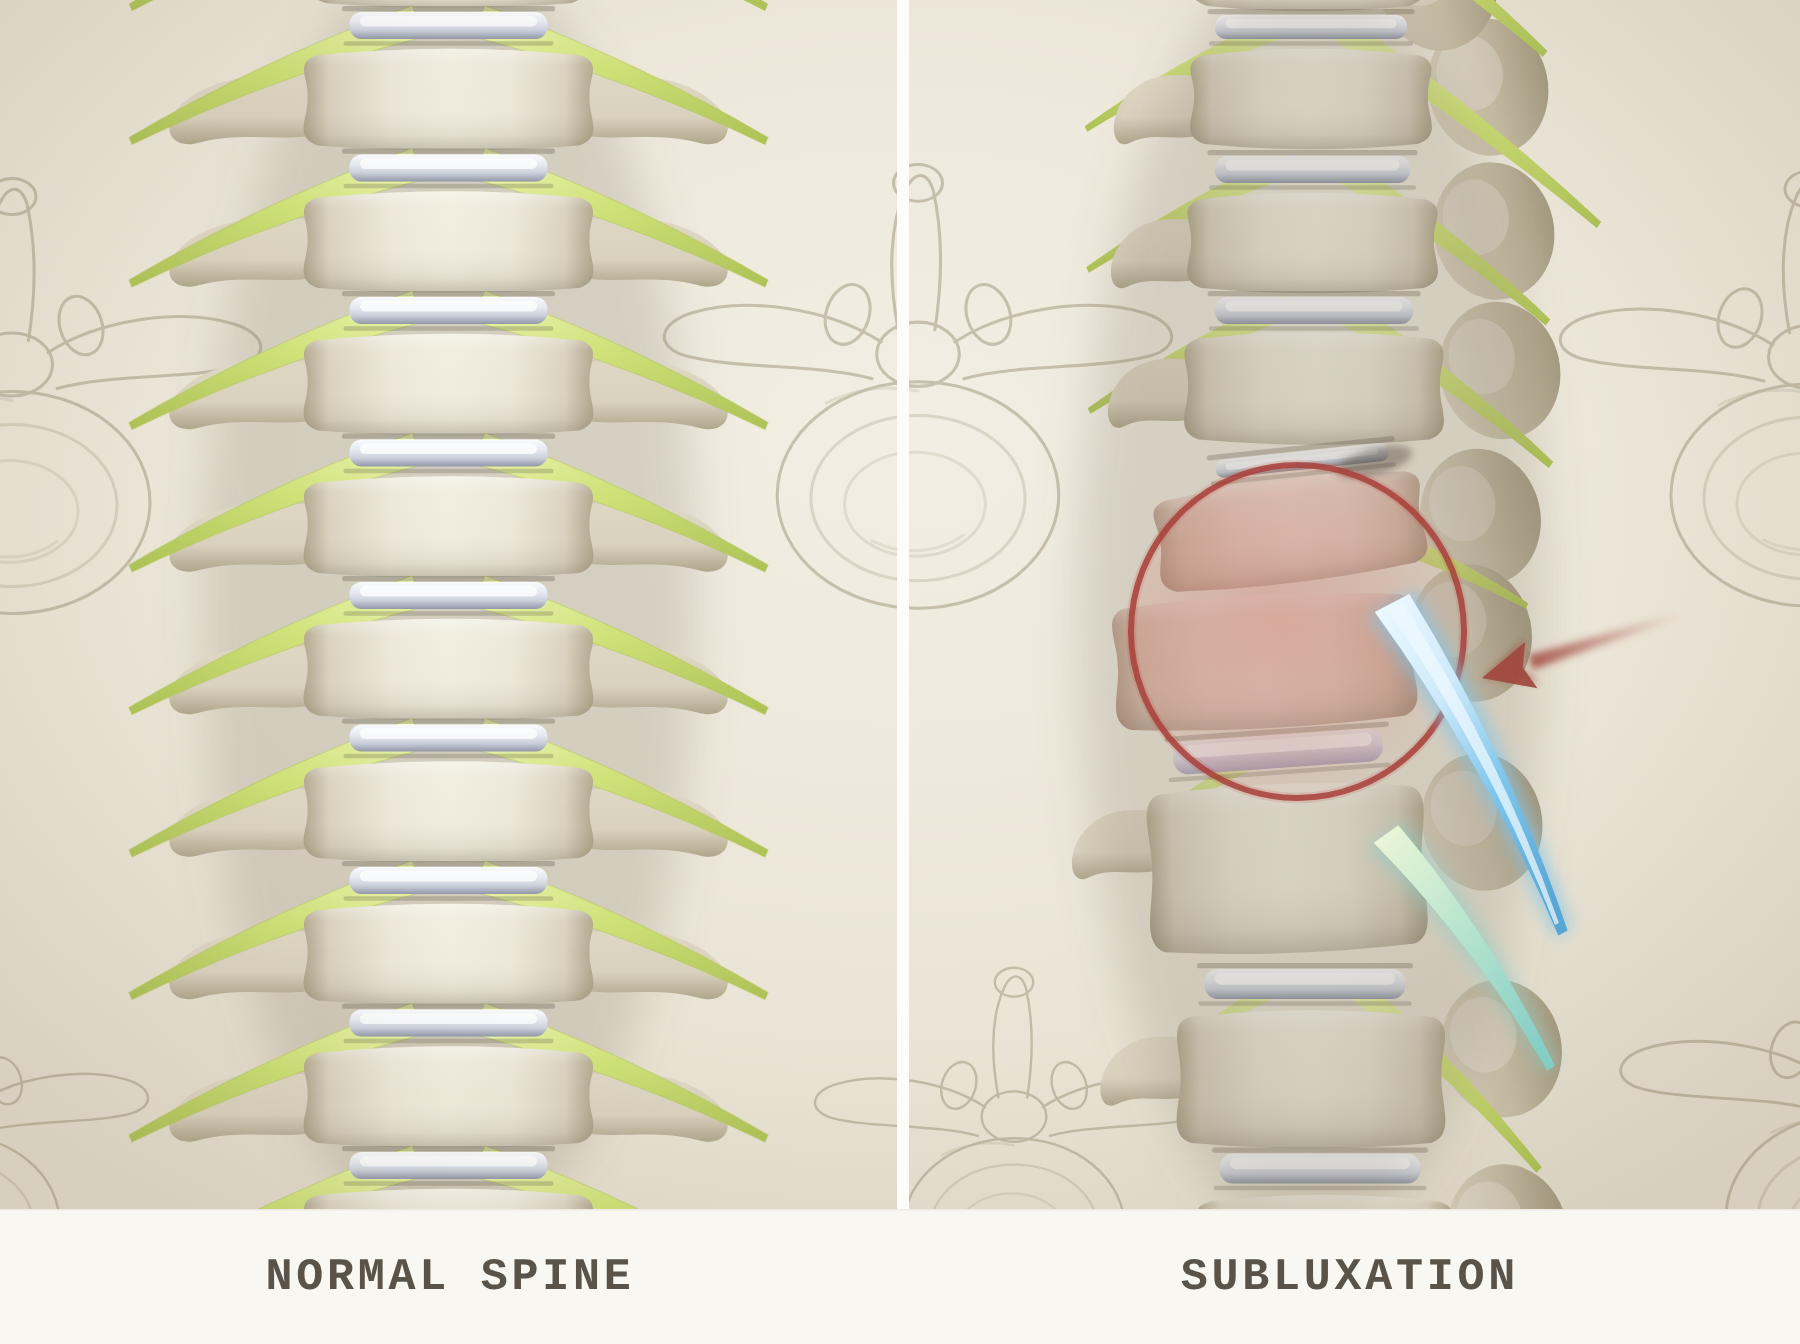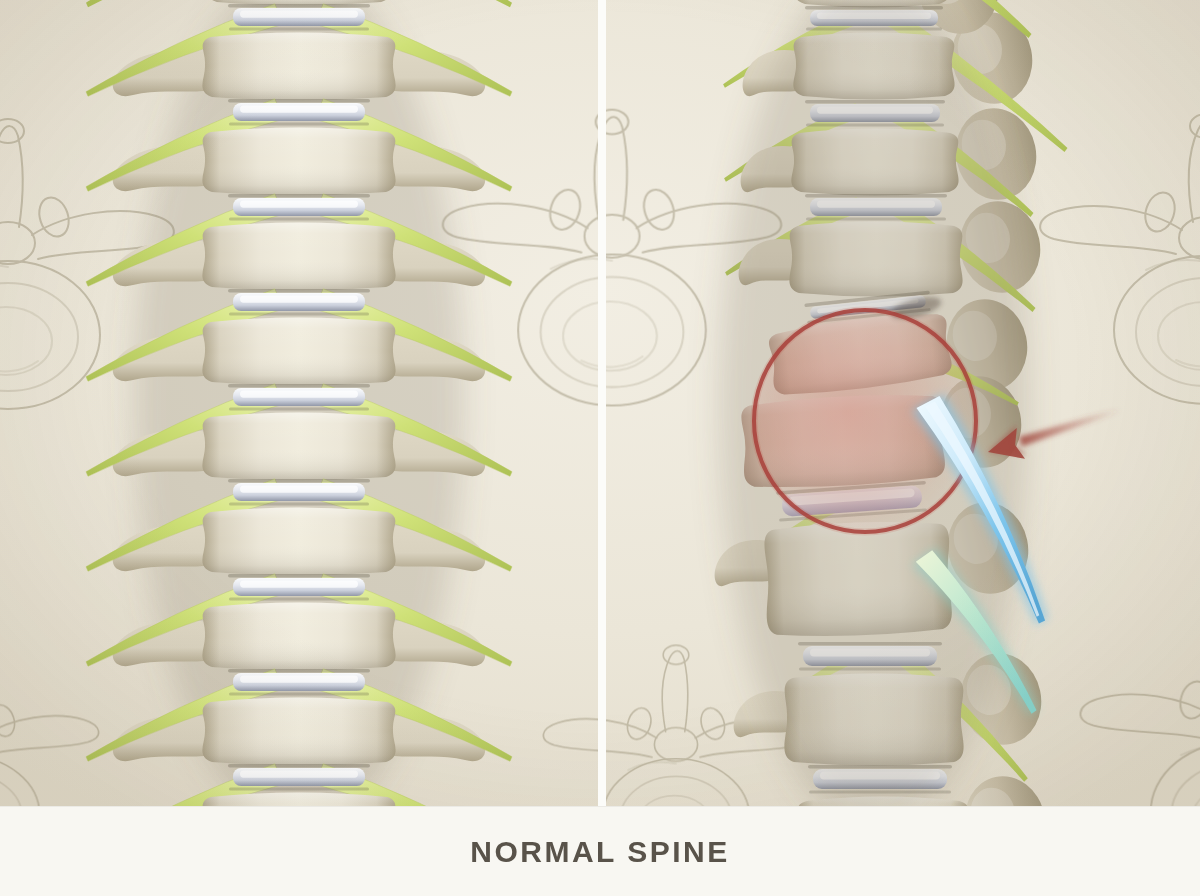--- a/index.html
+++ b/index.html
@@ -1,18 +1,18 @@
 <!DOCTYPE html>
 <html style="--background: #ebe6d8; --background-light: #f2eee3; --label-bar: #f8f7f2; --label-text: #59534a; --divider: #fcfcf9; --bone-light: #ece7d8; --bone: #d9d2bf; --bone-dark: #b0a68c; --disc-light: #fafbfc; --disc: #ccd1dd; --disc-dark: #9298a8; --nerve-light: #eff6b8; --nerve: #cfe178; --nerve-dark: #adc155; --bone-pink-light: #eed9cc; --bone-pink: #ddbfae; --bone-pink-dark: #bb9c8a; --highlight-red: #a84039; --highlight-wash: #d57a6e; --arrow-red: #a2493f; --pinched-blue-light: #cdeafa; --pinched-blue: #7fc6ec; --pinched-teal: #86d4cd; --sketch-line: #8d8468;"><head>
 <meta charset="utf-8">
 <style>
   html,body{margin:0;padding:0;background:#ffffff;}
   .stage{
     position:relative;width:1200px;height:896px;overflow:hidden;
-    font-family:Liberation Sans, sans-serif;
+    font-family:Liberation Mono, monospace;
   }
   .art{
     position:absolute;left:0;top:0;width:1200px;height:807px;overflow:hidden;
     background:radial-gradient(ellipse 900px 620px at 50% 36%, var(--background-light) 0%, var(--background) 55%, #e2dbca 100%);
   }
   .art svg{position:absolute;top:0;}
   #bg-sketches{left:0;}
   #spine-left{left:0;}
   #spine-right{left:606px;}
   .vignette{
@@ -448,14 +448,17 @@
           <path d="M 382 452 L 411 425 L 406 444 L 421 455 Z" fill="#a2493f" opacity="0.55" filter="url(#blurS)"></path>
         </g>
       </svg>
     <div class="vignette"></div>
     <div class="divider"></div>
   </div>
   <div class="labelbar">
     <div class="label-cell">
       <span>NORMAL SPINE</span>
     </div>
+    <div class="label-cell">
+      <span>SUBLUXATION</span>
+    </div>
   </div>
 </div>
 
 </body></html>

